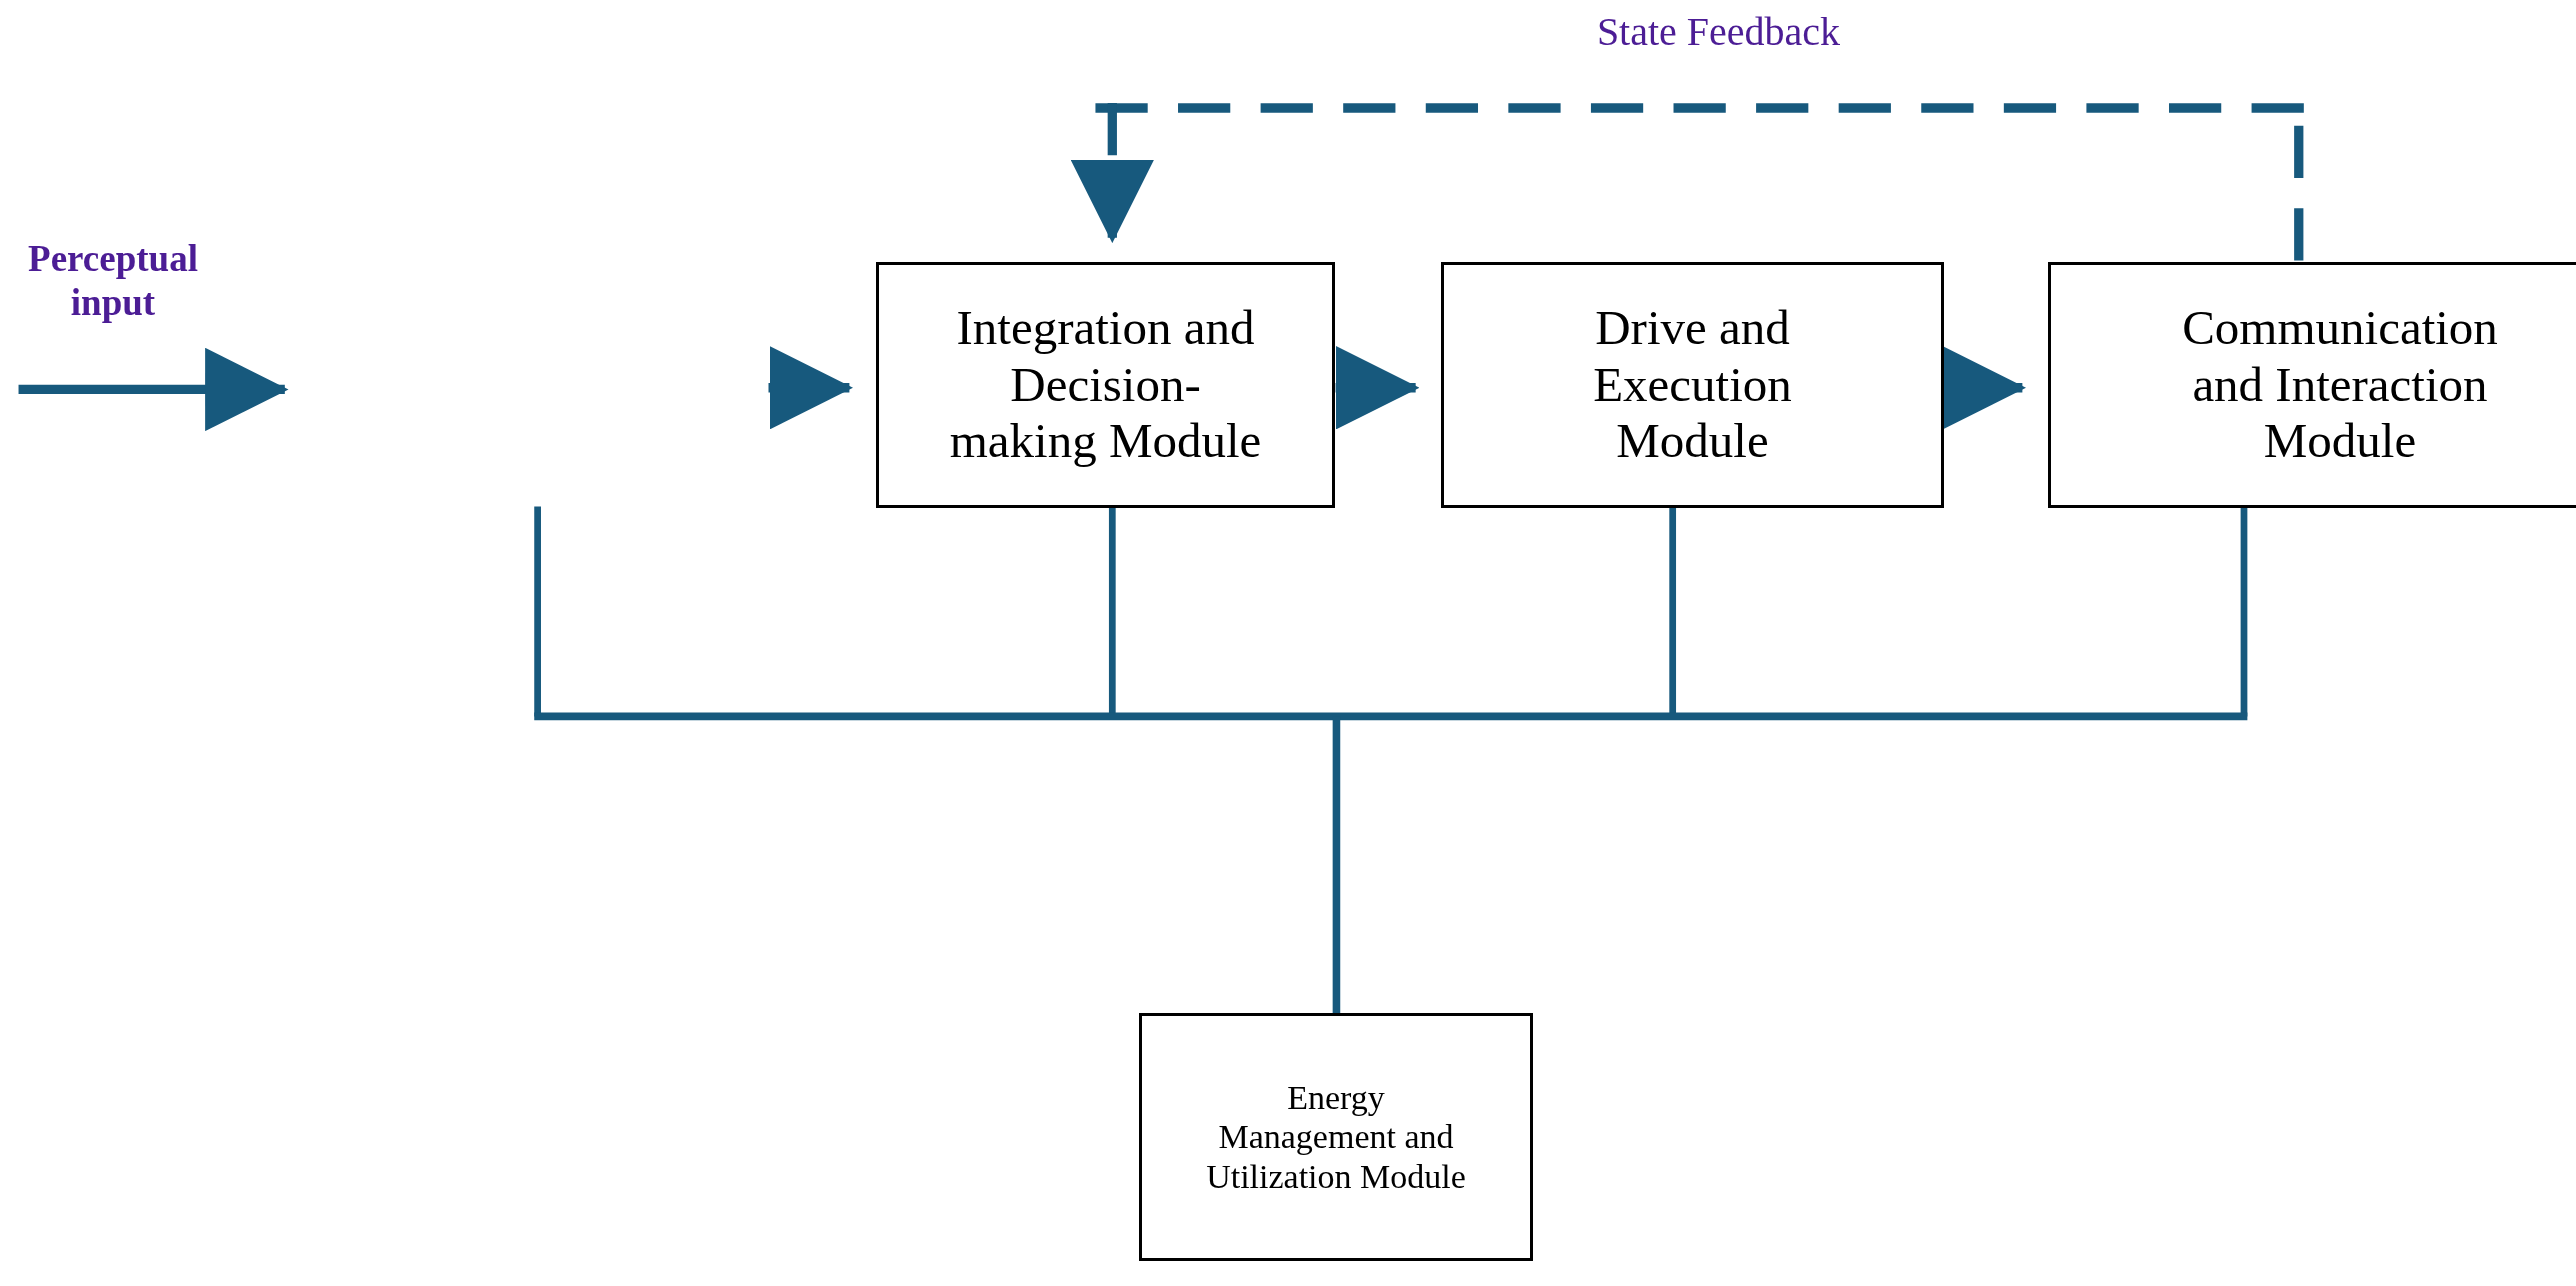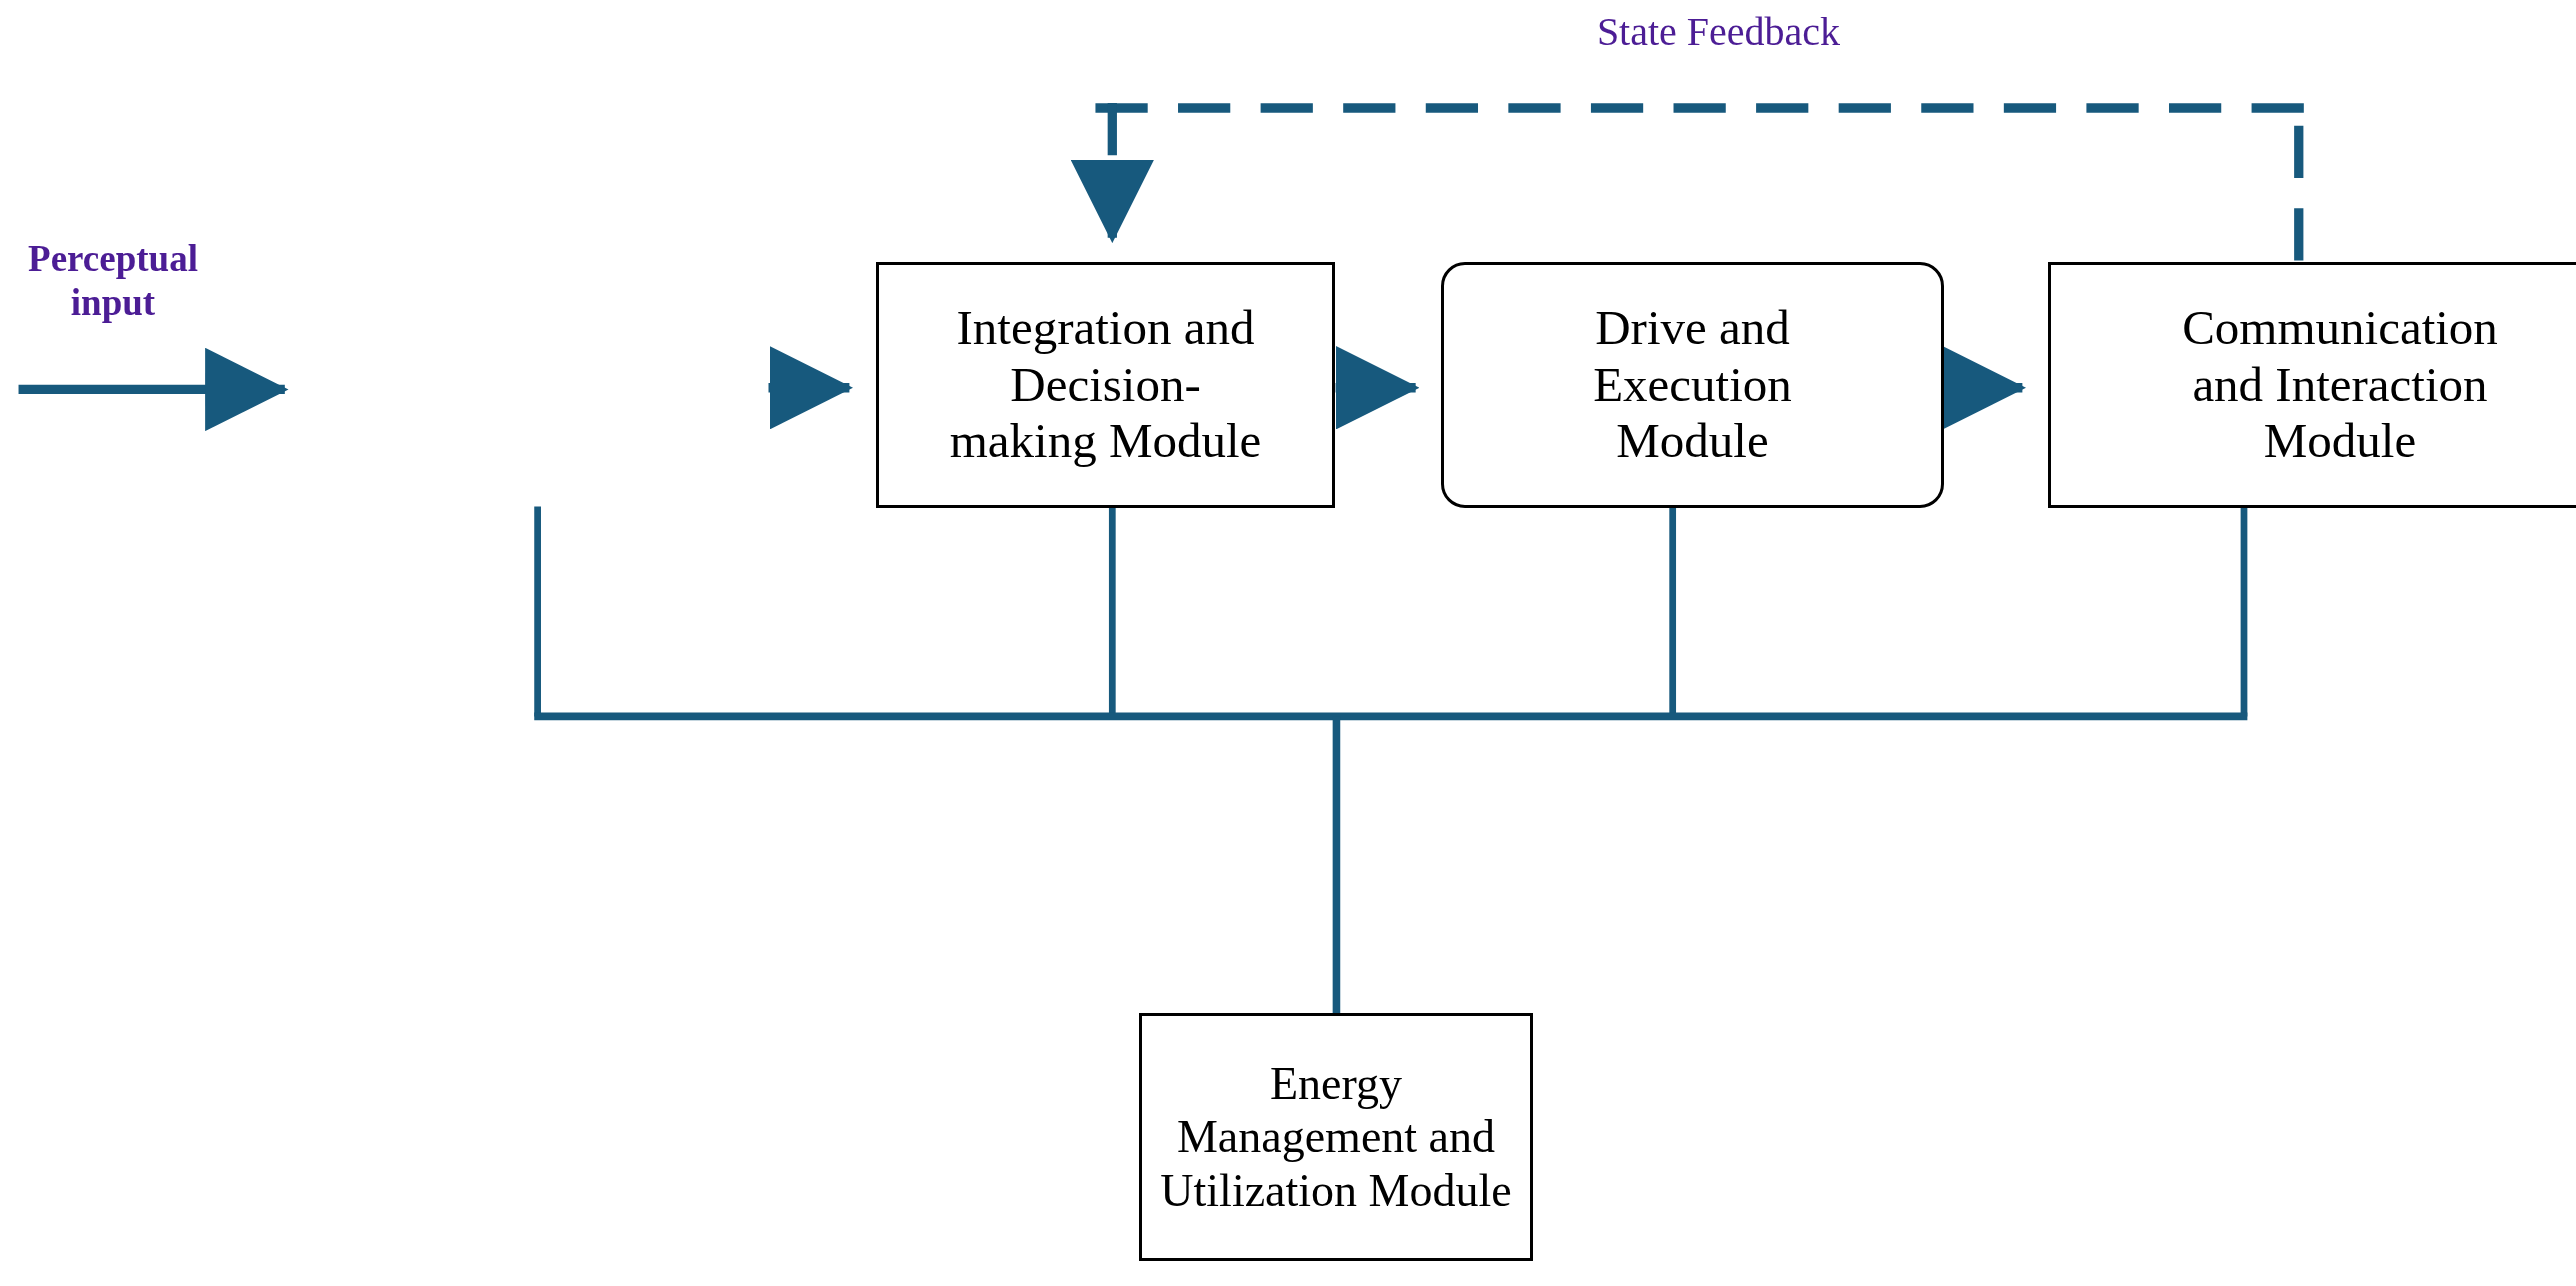--- a/index.html
+++ b/index.html
@@ -107,32 +107,32 @@
 
   <div class="free-label" style="left:1508px; top:8.4px; width:421px; font-size:40px;">State Feedback</div>
 
 
   <div class="module-box" style="left:876px; top:262px; width:459px; height:246px; font-size:49px;">
     <span class="box-label">Integration and
 Decision-
 making Module</span>
   </div>
 
-  <div class="module-box" style="left:1441px; top:262px; width:503px; height:246px; font-size:49px;border-radius:24px;">
+  <div class="module-box" style="left:1441px; top:262px; width:503px; height:246px; font-size:49px;">
     <span class="box-label">Drive and
 Execution
 Module</span>
   </div>
 
   <div class="module-box" style="left:2048px; top:262px; width:584px; height:246px; font-size:49px;">
     <span class="box-label">Communication
 and Interaction
 Module</span>
   </div>
 
-  <div class="module-box" style="left:1139px; top:1013px; width:394px; height:248px; font-size:46px;">
+  <div class="module-box" style="left:1139px; top:1013px; width:394px; height:248px; font-size:34px;">
     <span class="box-label">Energy
 Management and
 Utilization Module</span>
   </div>
 
 </div>
 
 
 </body></html>

